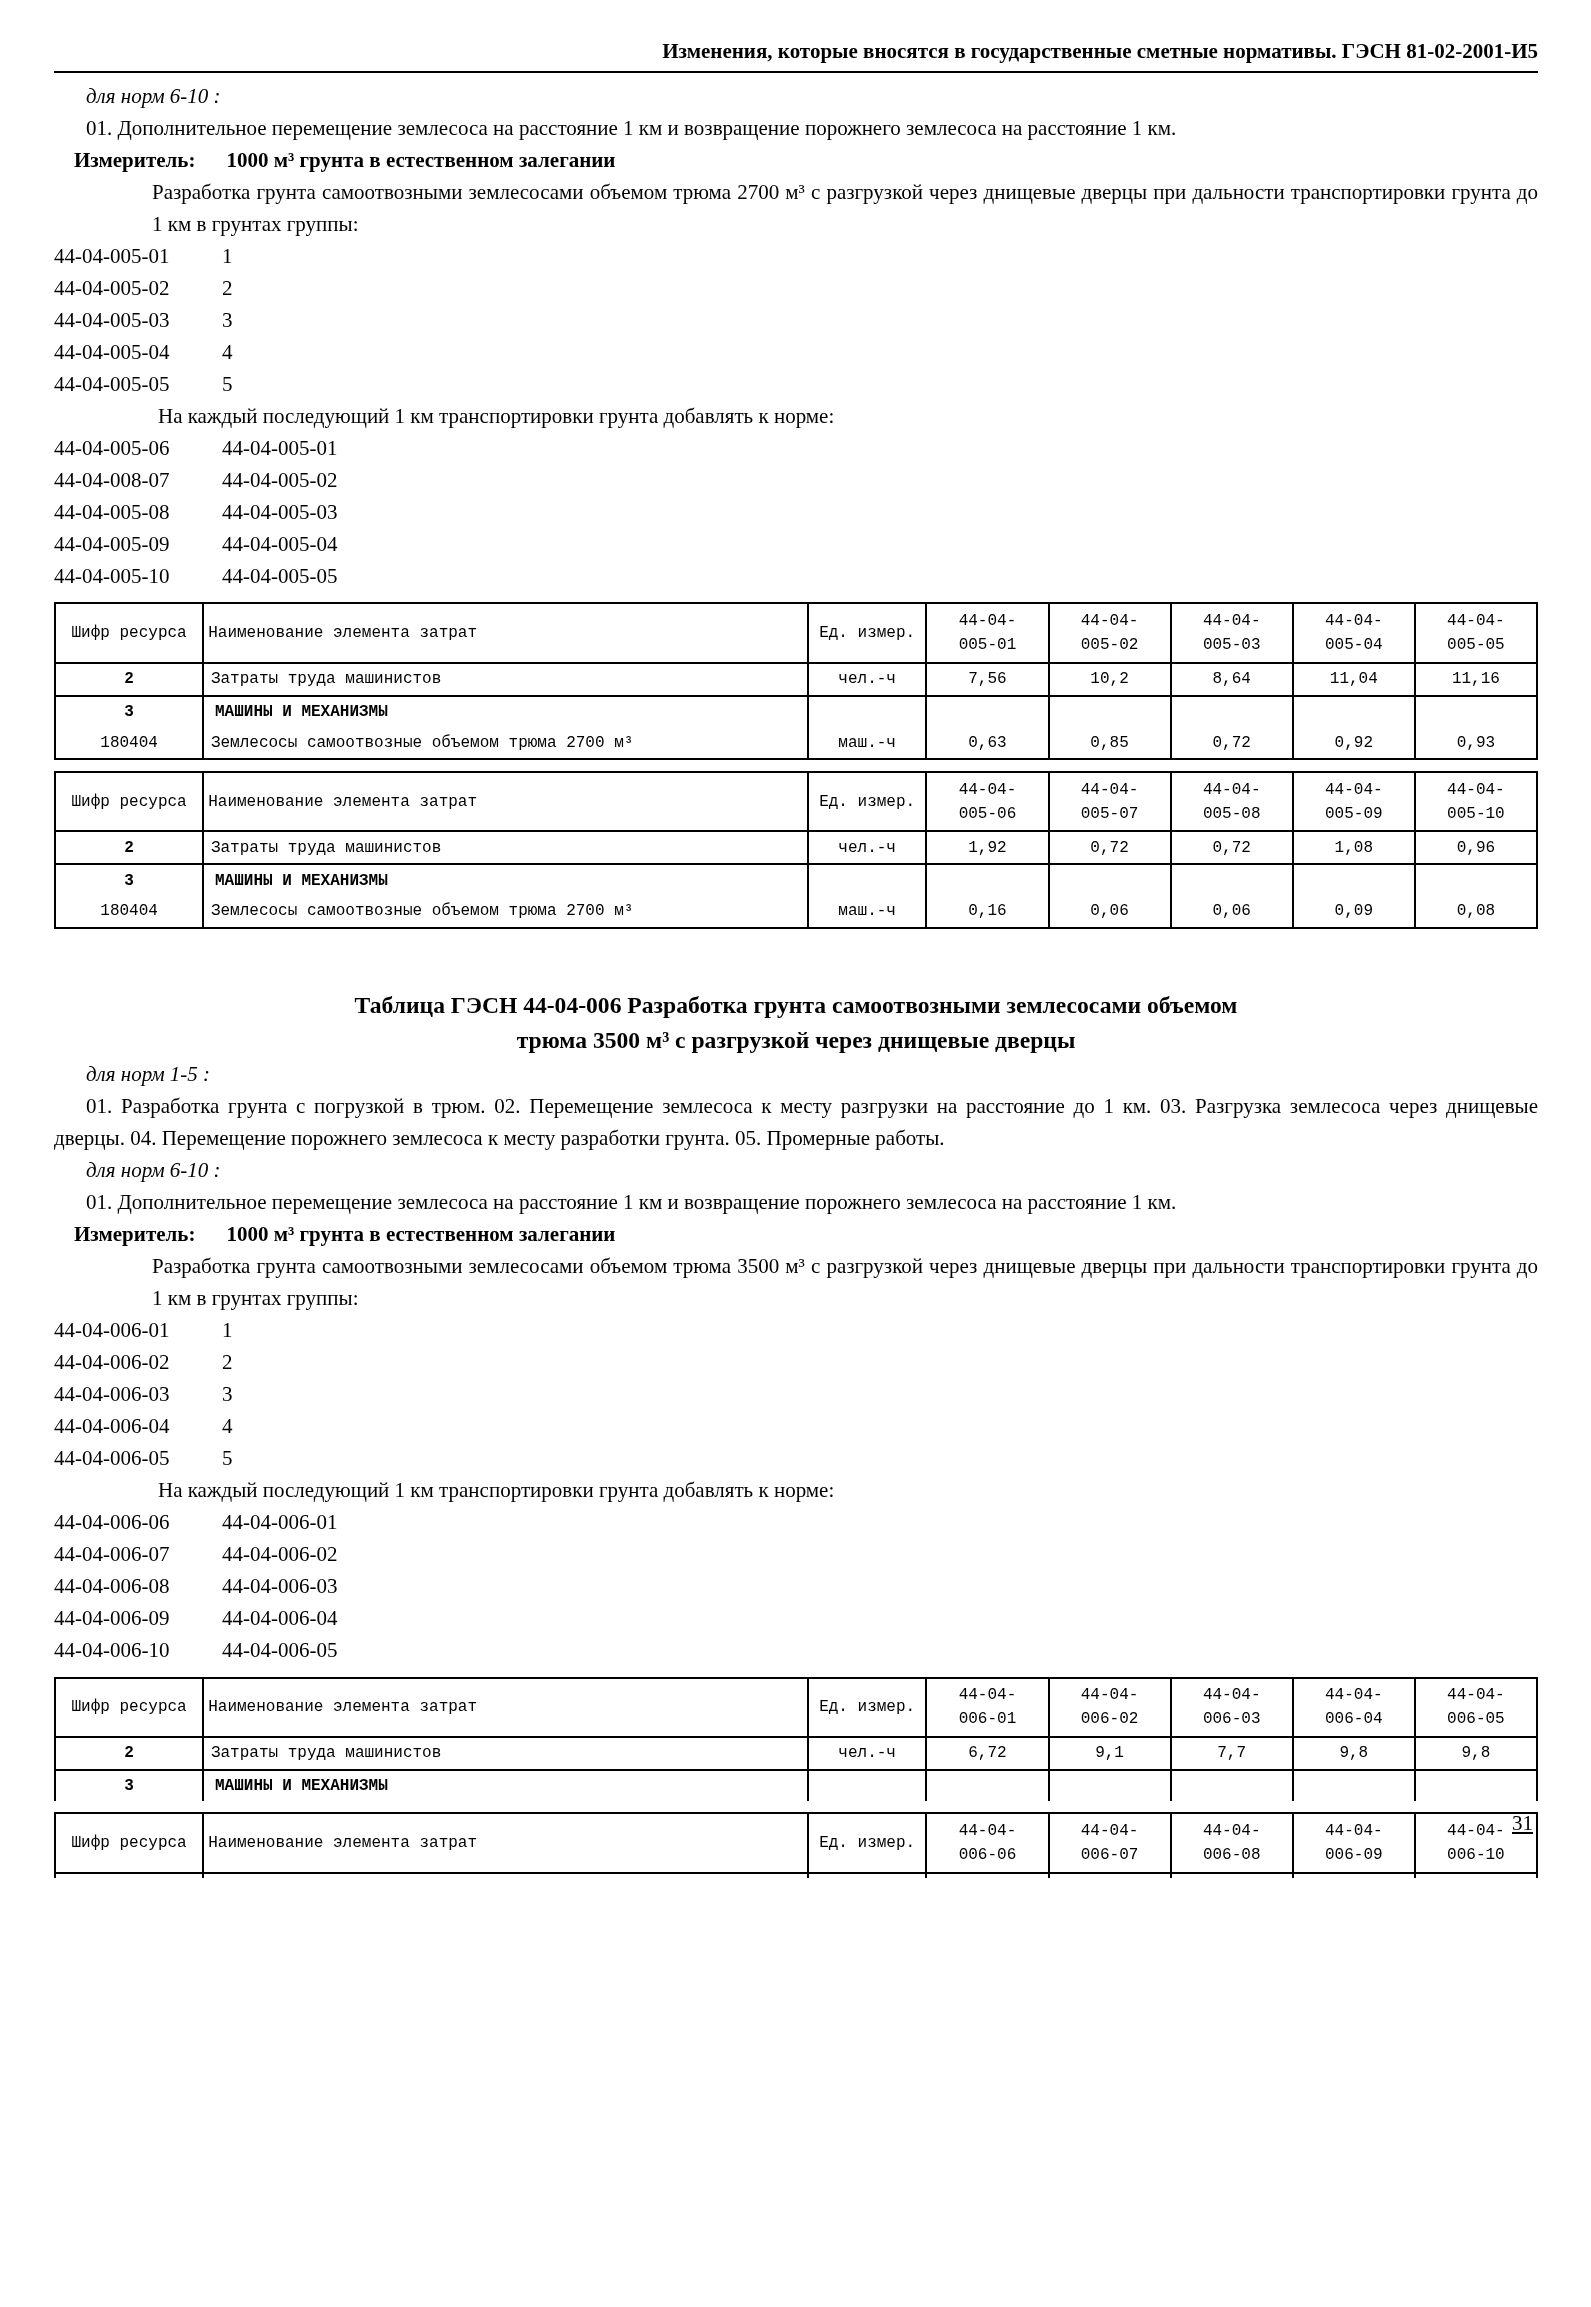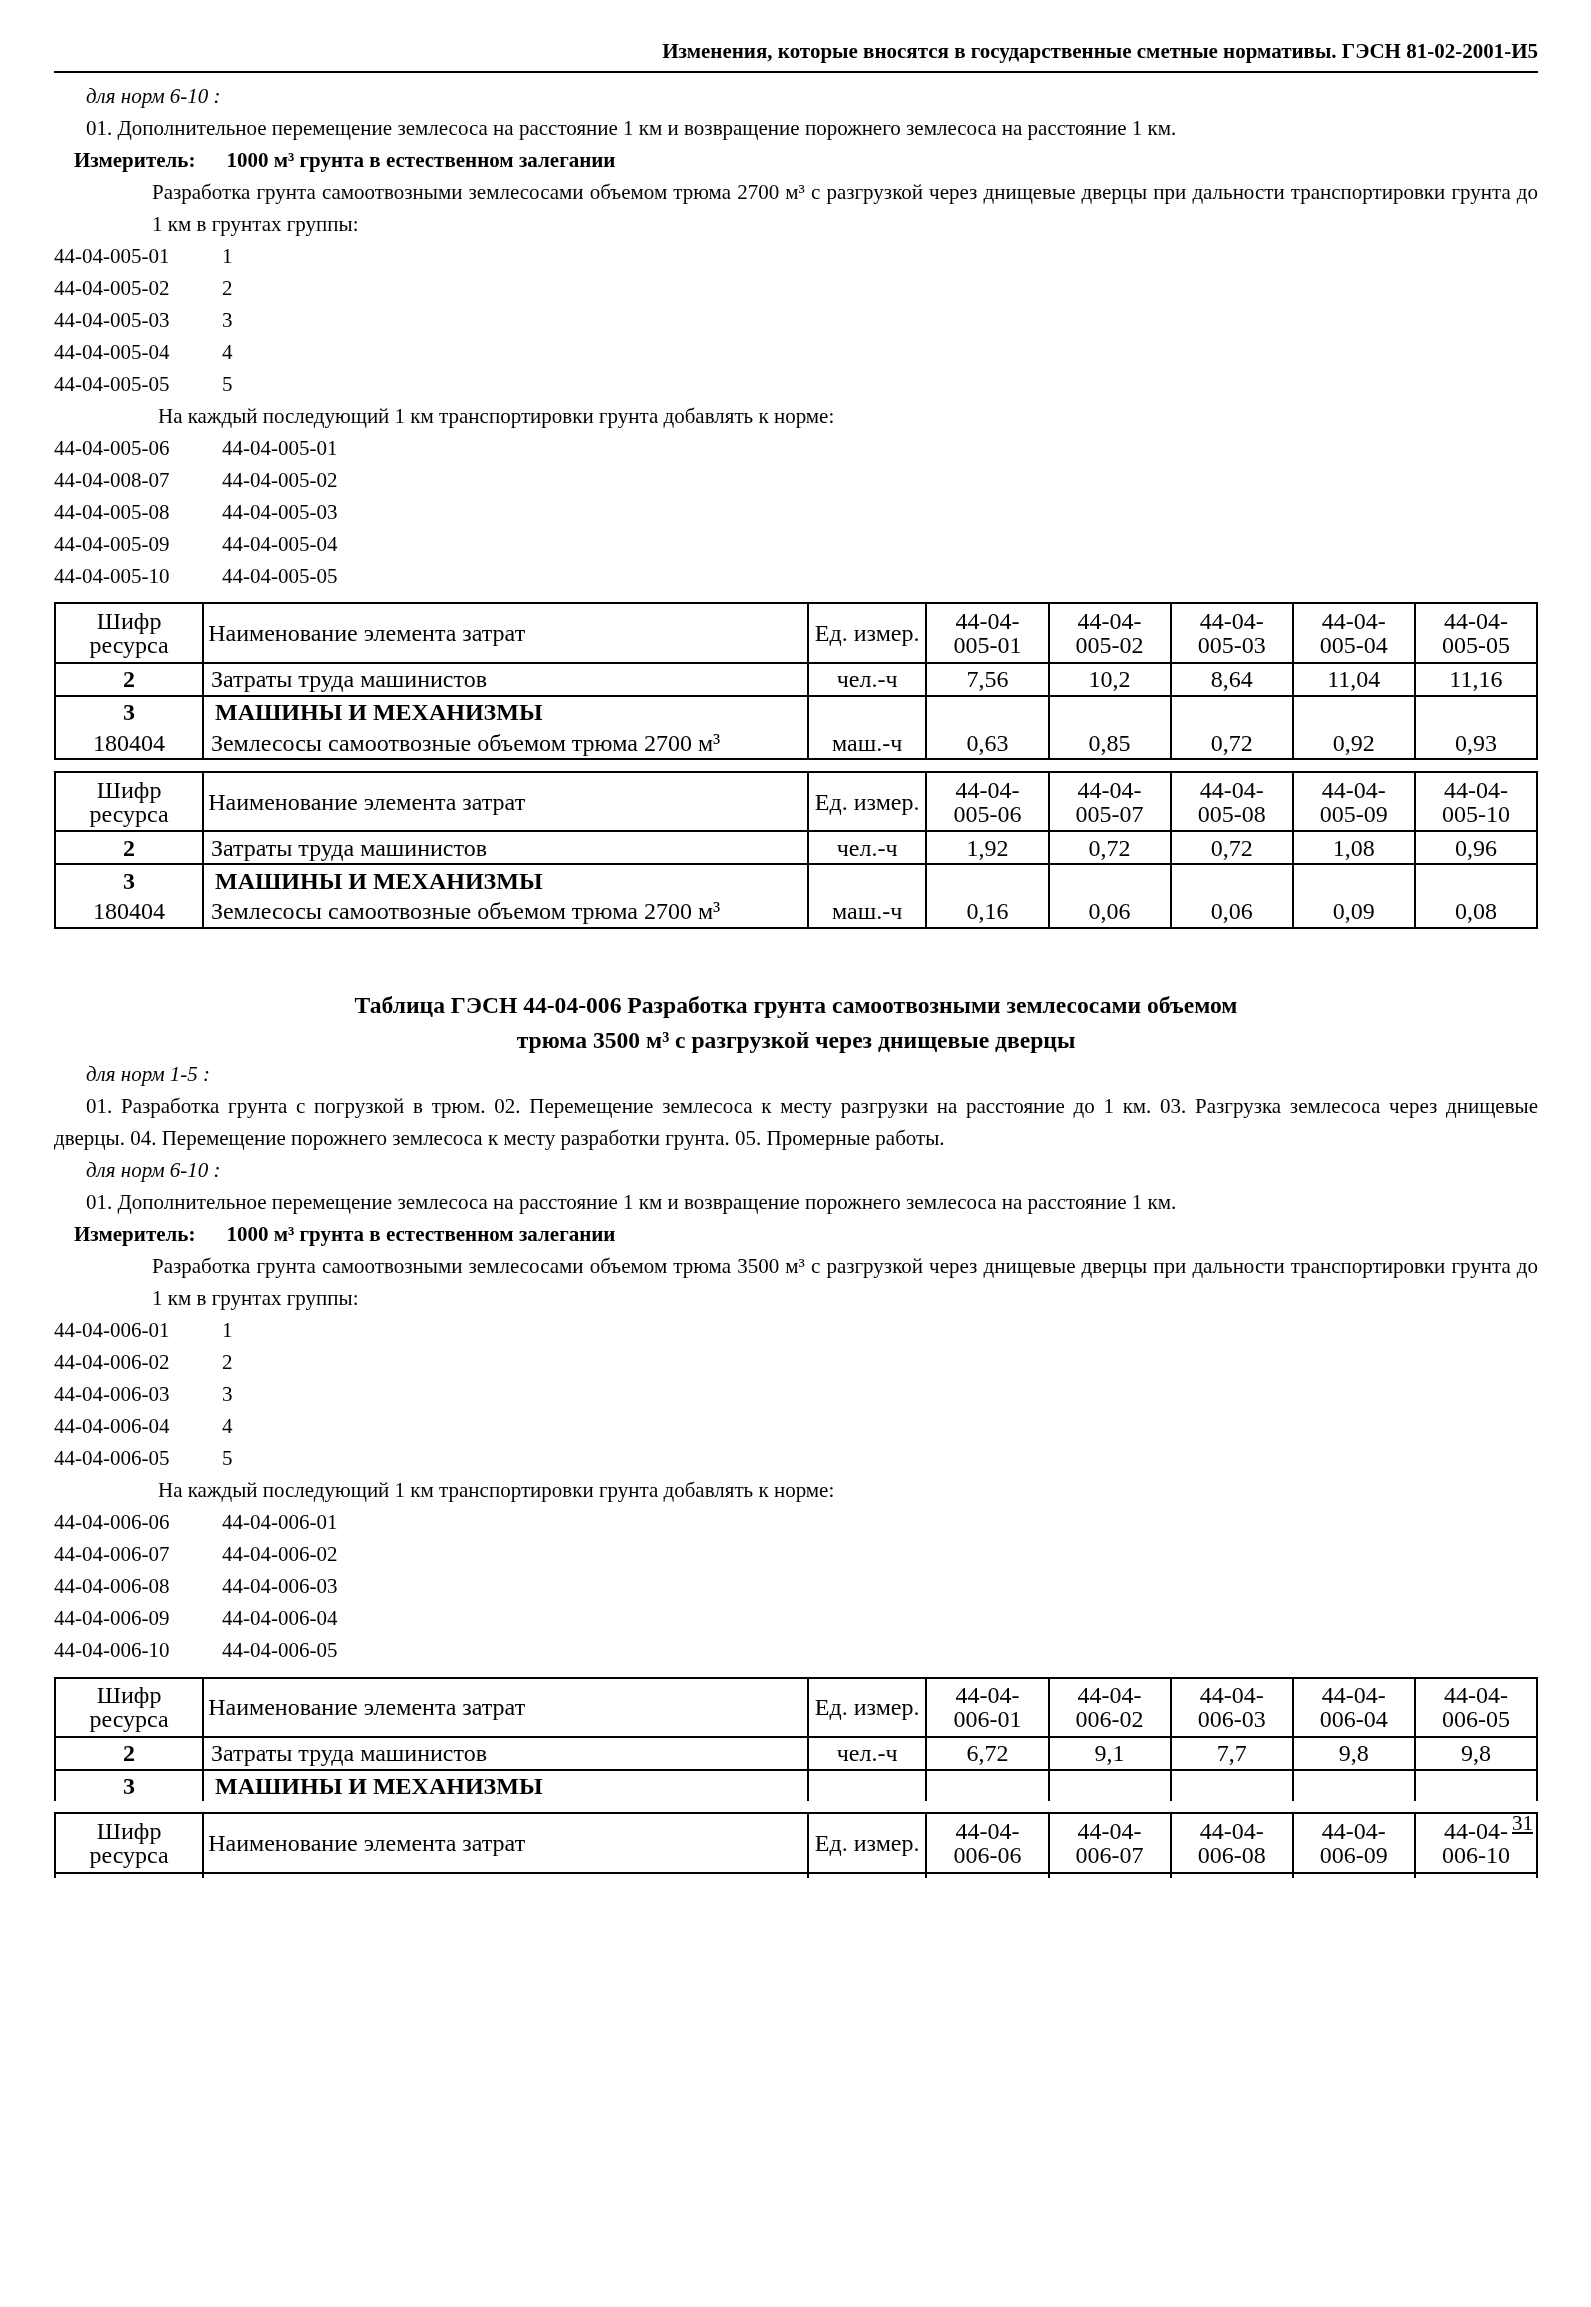--- a/index.html
+++ b/index.html
@@ -15,21 +15,21 @@
   .body-text { margin-top: 6.7px; }
   .para-label { text-indent: 32px; font-style: italic; }
   .para { text-indent: 32px; text-align: justify; }
   .meter { font-weight: bold; padding-left: 20px; }
   .meter-value { margin-left: 31px; }
   .intro { margin-left: 98px; text-align: justify; }
   .note { margin-left: 104px; }
   .code-row { display: flex; }
   .code-col { width: 168px; flex: none; }
 
-  table.norm { width: 100%; border-collapse: collapse; font-size: 24px; line-height: 24px; margin-top: 10.8px; }
+  table.norm { width: 100%; border-collapse: collapse; font-size: 16px; line-height: 24px; margin-top: 10.8px; font-family: Liberation Mono, monospace; }
   table.norm td { border: 2px solid #000; padding: 3.4px 6.7px; text-align: center; vertical-align: middle; }
   table.norm td.c-name { text-align: left; }
   table.norm tr.head td { padding: 4.7px 4px; }
   .c-res  { width: 10%; }
   .c-name { width: 40.8%; }
   .c-unit { width: 8%; }
   .c-val  { width: 8.24%; }
   tr.grp-top td { border-bottom: none; }
   tr.grp-bot td { border-top: none; }
   .b { font-weight: bold; }

